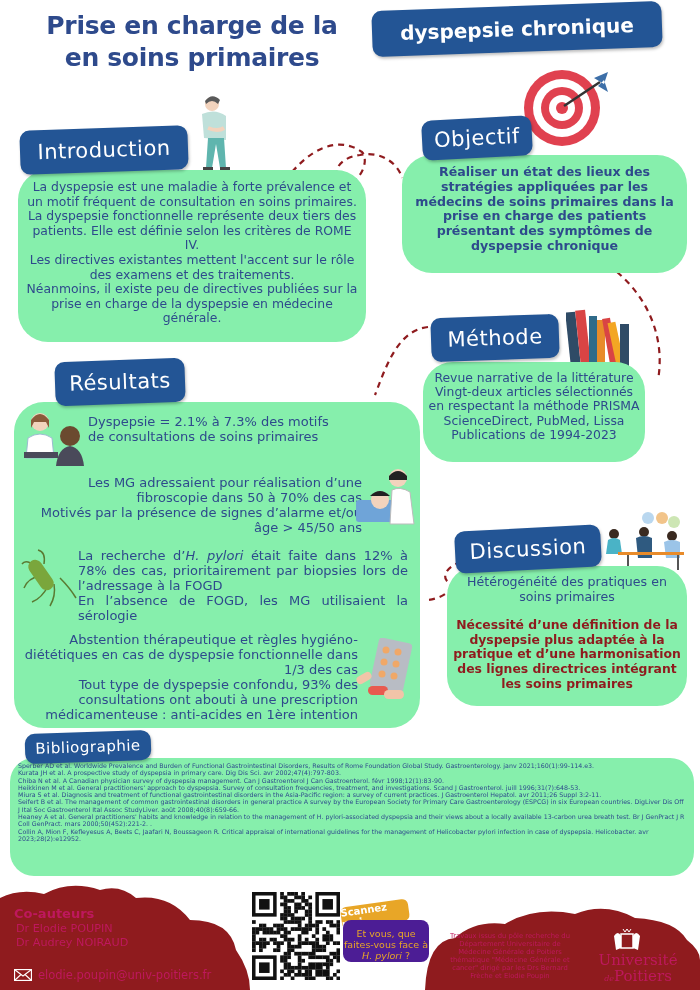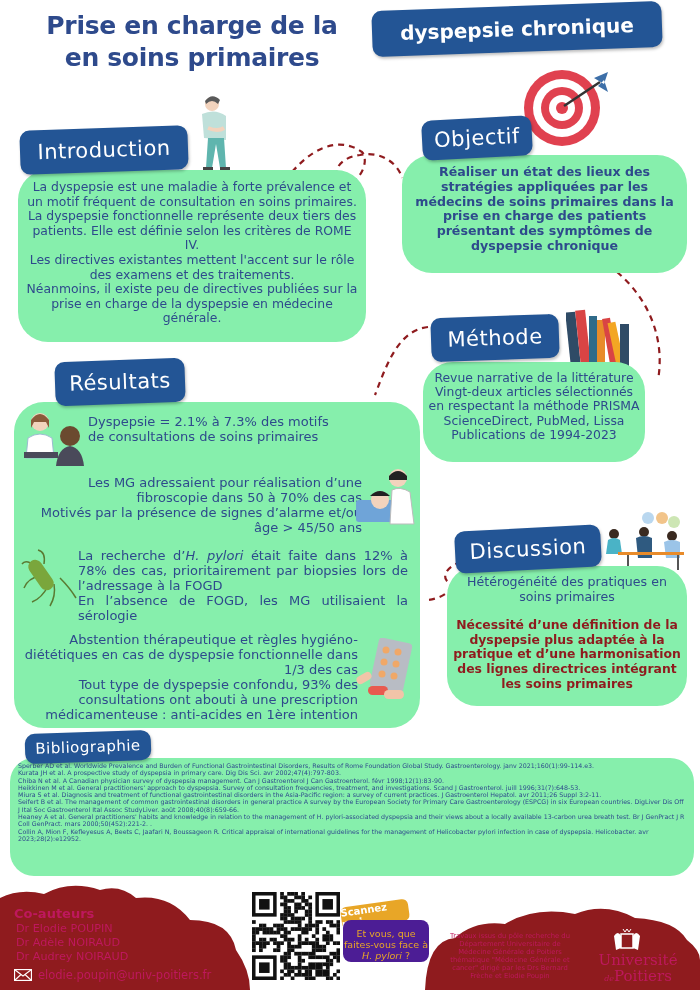--- a/index.html
+++ b/index.html
@@ -192,21 +192,20 @@
 </div>
 <div class="abs tag" style="left:25px;top:732px;width:126px;height:30px;font-size:15px;transform:rotate(-2deg)">Bibliographie</div>
 
 <svg class="abs" style="left:0;top:880px;width:250px;height:110px">
   <path d="M0 18 Q20 8 44 14 Q70 0 100 10 Q120 4 136 18 Q170 14 190 40 Q230 40 236 70 Q250 90 250 110 L0 110 Z" fill="#8f1b1e"></path>
 </svg>
 <div class="abs" style="left:14px;top:906px;width:220px">
   <div class="white bold" style="font-size:13px;line-height:16px">Co-auteurs</div>
   <div class="white" style="font-size:11.2px;line-height:14px;padding-left:2px">
     <div>Dr Elodie POUPIN</div>
-    <div>Dr Adèle NOIRAUD</div>
     <div>Dr Audrey NOIRAUD</div>
   </div>
 </div>
 <div class="abs" style="left:14px;top:968px;width:230px;display:flex;align-items:center;gap:6px">
   <svg style="width:18px;height:12px">
     <rect x="0.5" y="0.5" width="17" height="11" fill="none" stroke="#fff" stroke-width="1.3"></rect>
     <path d="M0.5 0.5 L9 7 L17.5 0.5 M0.5 11.5 L7 5.5 M17.5 11.5 L11 5.5" fill="none" stroke="#fff" stroke-width="1.1"></path>
   </svg>
   <span class="white" style="font-size:11.5px">elodie.poupin@univ-poitiers.fr</span>
 </div>

